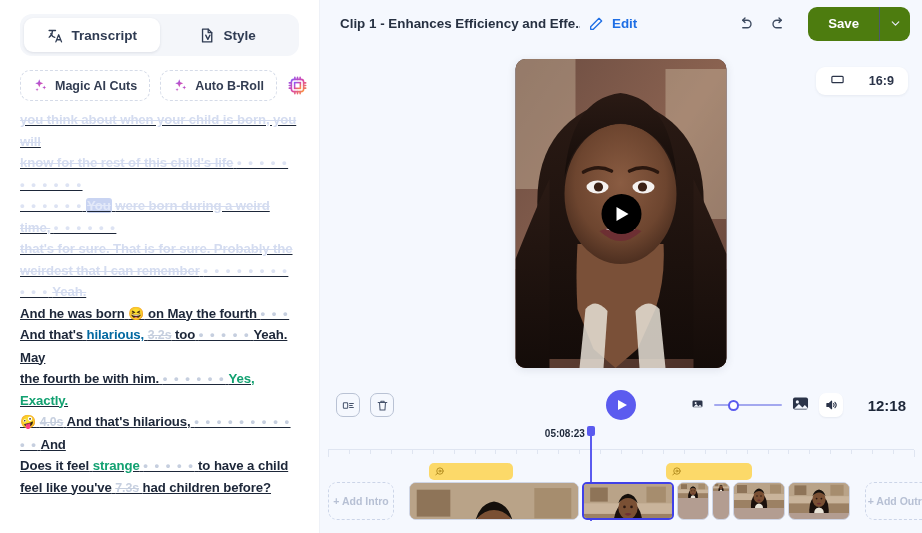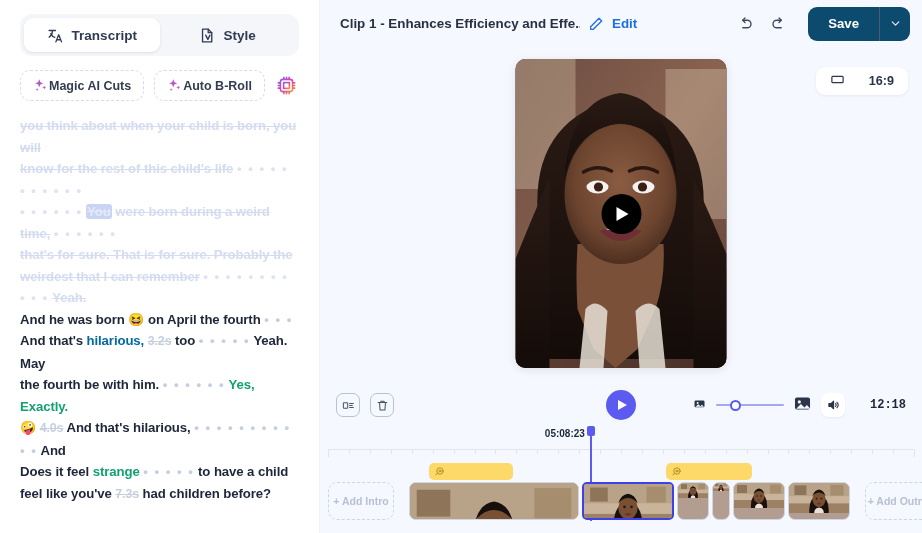--- a/index.html
+++ b/index.html
@@ -35,45 +35,46 @@
     cursor: pointer; user-select: none;
   }
   .seg.active { background: #ffffff; box-shadow: 0 1px 3px rgba(20,30,60,.10); }
   .seg svg { display: block; }
 
   .chip-row {
     margin: 14px 20px 0 20px;
     display: flex; align-items: center; gap: 10px;
   }
   .chip {
-    display: inline-flex; align-items: center; gap: 1px;
+    display: inline-flex; align-items: center; gap: 7px;
     border: 1.5px dashed #d5dbe8;
     border-radius: 10px;
     padding: 7px 12px;
     font-size: 12.5px; font-weight: 600; color: #333d52;
     background: #fff; cursor: pointer; white-space: nowrap;
   }
   .chip-icon { width: 15px; height: 15px; flex: 0 0 15px; }
   .ai-chip-btn {
     margin-left: auto; width: 26px; height: 26px;
     display: flex; align-items: center; justify-content: center;
     cursor: pointer; background: none; border: none;
   }
 
   
   #transcript {
-    margin-top: 14px;
+    margin-top: 8px;
     padding: 0 20px 0 20px;
     flex: 1;
     overflow: hidden;
     font-size: 13.2px;
     line-height: 21.5px;
     color: #1d2739;
     font-weight: 700;
     letter-spacing: -0.1px;
+    text-decoration: underline;
   }
   #transcript p { margin: 0; }
   .tok { }
   .faded {
     color: #d4dcf0;
     font-weight: 600;
     text-decoration: line-through;
     text-decoration-color: #d4dcf0;
     text-decoration-thickness: 1px;
   }
@@ -108,21 +109,21 @@
     white-space: nowrap; max-width: 240px; overflow: hidden;
   }
   .pencil { width: 16px; height: 16px; cursor: pointer; flex: 0 0 16px; }
   #edit-link { font-size: 13.4px; font-weight: 600; color: #1f6fe5; cursor: pointer; }
   .top-spacer { flex: 1; }
   .icon-btn {
     width: 26px; height: 26px; display: flex; align-items: center;
     justify-content: center; cursor: pointer; background: none; border: none;
   }
   #save-group {
-    display: flex; align-items: stretch; background: #0c4a6e;
+    display: flex; align-items: stretch; background: #4d7c0f;
     border-radius: 9px; height: 34px; margin-left: 8px; overflow: hidden;
   }
   #save-btn {
     color: #fff; font-size: 13.2px; font-weight: 600;
     padding: 0 20px; display: flex; align-items: center;
     cursor: pointer; background: none; border: none;
     font-family: inherit;
   }
   #save-caret {
     width: 31px; display: flex; align-items: center; justify-content: center;
@@ -195,21 +196,21 @@
   #zoom-track { width: 100%; height: 2px; background: #a3a8ef; border-radius: 2px; }
   #zoom-knob {
     position: absolute; left: 14px; width: 11px; height: 11px;
     border-radius: 50%; background: #fff; border: 2px solid #5b5bef;
   }
   .spk-btn {
     width: 24px; height: 24px; background: #fff; border-radius: 7px;
     display: flex; align-items: center; justify-content: center;
     cursor: pointer; box-shadow: 0 1px 2px rgba(30,40,70,.07);
   }
-  #duration { font-size: 12px; font-weight: 700; color: #1d2739; margin-left: 16px; font-family: Liberation Mono, monospace; }
+  #duration { font-size: 15px; font-weight: 700; color: #1d2739; margin-left: 16px; }
 
   
   #timeline { height: 108px; flex: 0 0 108px; position: relative; padding: 0 8px; }
   #ruler {
     position: absolute; left: 8px; right: 8px; top: 24px; height: 7px;
     border-top: 1px solid #dfe5f1;
   }
   .tick { position: absolute; top: 0; width: 1px; background: #dfe5f1; }
   #playhead-time {
     position: absolute; top: 3px; font-size: 10px; font-weight: 700;
@@ -317,21 +318,21 @@
         </svg>
       </button>
     </div>
 
     <div id="transcript">
         <p><span class="faded">you think about when your child is born, you will</span></p>
         <p><span class="faded">know for the rest of this child's life</span> <span class="dots-faded">• • • • • • • • • • •</span></p>
         <p><span class="dots-faded">• • • • • •</span> <span class="hl-faded">You</span> <span class="faded">were born during a weird time,</span> <span class="dots-faded">• • • • • •</span></p>
         <p><span class="faded">that's for sure. That is for sure. Probably the</span></p>
         <p><span class="faded">weirdest that I can remember</span> <span class="dots-faded">• • • • • • • • • • •</span> <span class="faded">Yeah.</span></p>
-        <p><span class="tok">And he was born</span> <span class="emo">😆</span> <span class="tok">on April the fourth</span> <span class="dots">• • •</span></p>
+        <p><span class="tok">And he was born</span> <span class="emo">😆</span> <span class="tok">on May the fourth</span> <span class="dots">• • •</span></p>
         <p><span class="tok">And that's</span> <span class="blue">hilarious,</span> <span class="time">3.2s</span> <span class="tok">too</span> <span class="dots">• • • • •</span> <span class="tok">Yeah. May</span></p>
         <p><span class="tok">the fourth be with him.</span> <span class="dots">• • • • • •</span> <span class="green">Yes, Exactly.</span></p>
         <p><span class="emo">🤪</span> <span class="time">4.0s</span> <span class="tok">And that's hilarious,</span> <span class="dots">• • • • • • • • • • •</span> <span class="tok">And</span></p>
         <p><span class="tok">Does it feel</span> <span class="green">strange</span> <span class="dots">• • • • •</span> <span class="tok">to have a child</span></p>
         <p><span class="tok">feel like you've</span> <span class="time">7.3s</span> <span class="tok">had children before?</span></p>
       </div>
   </div>
 
   <div id="main">
 

